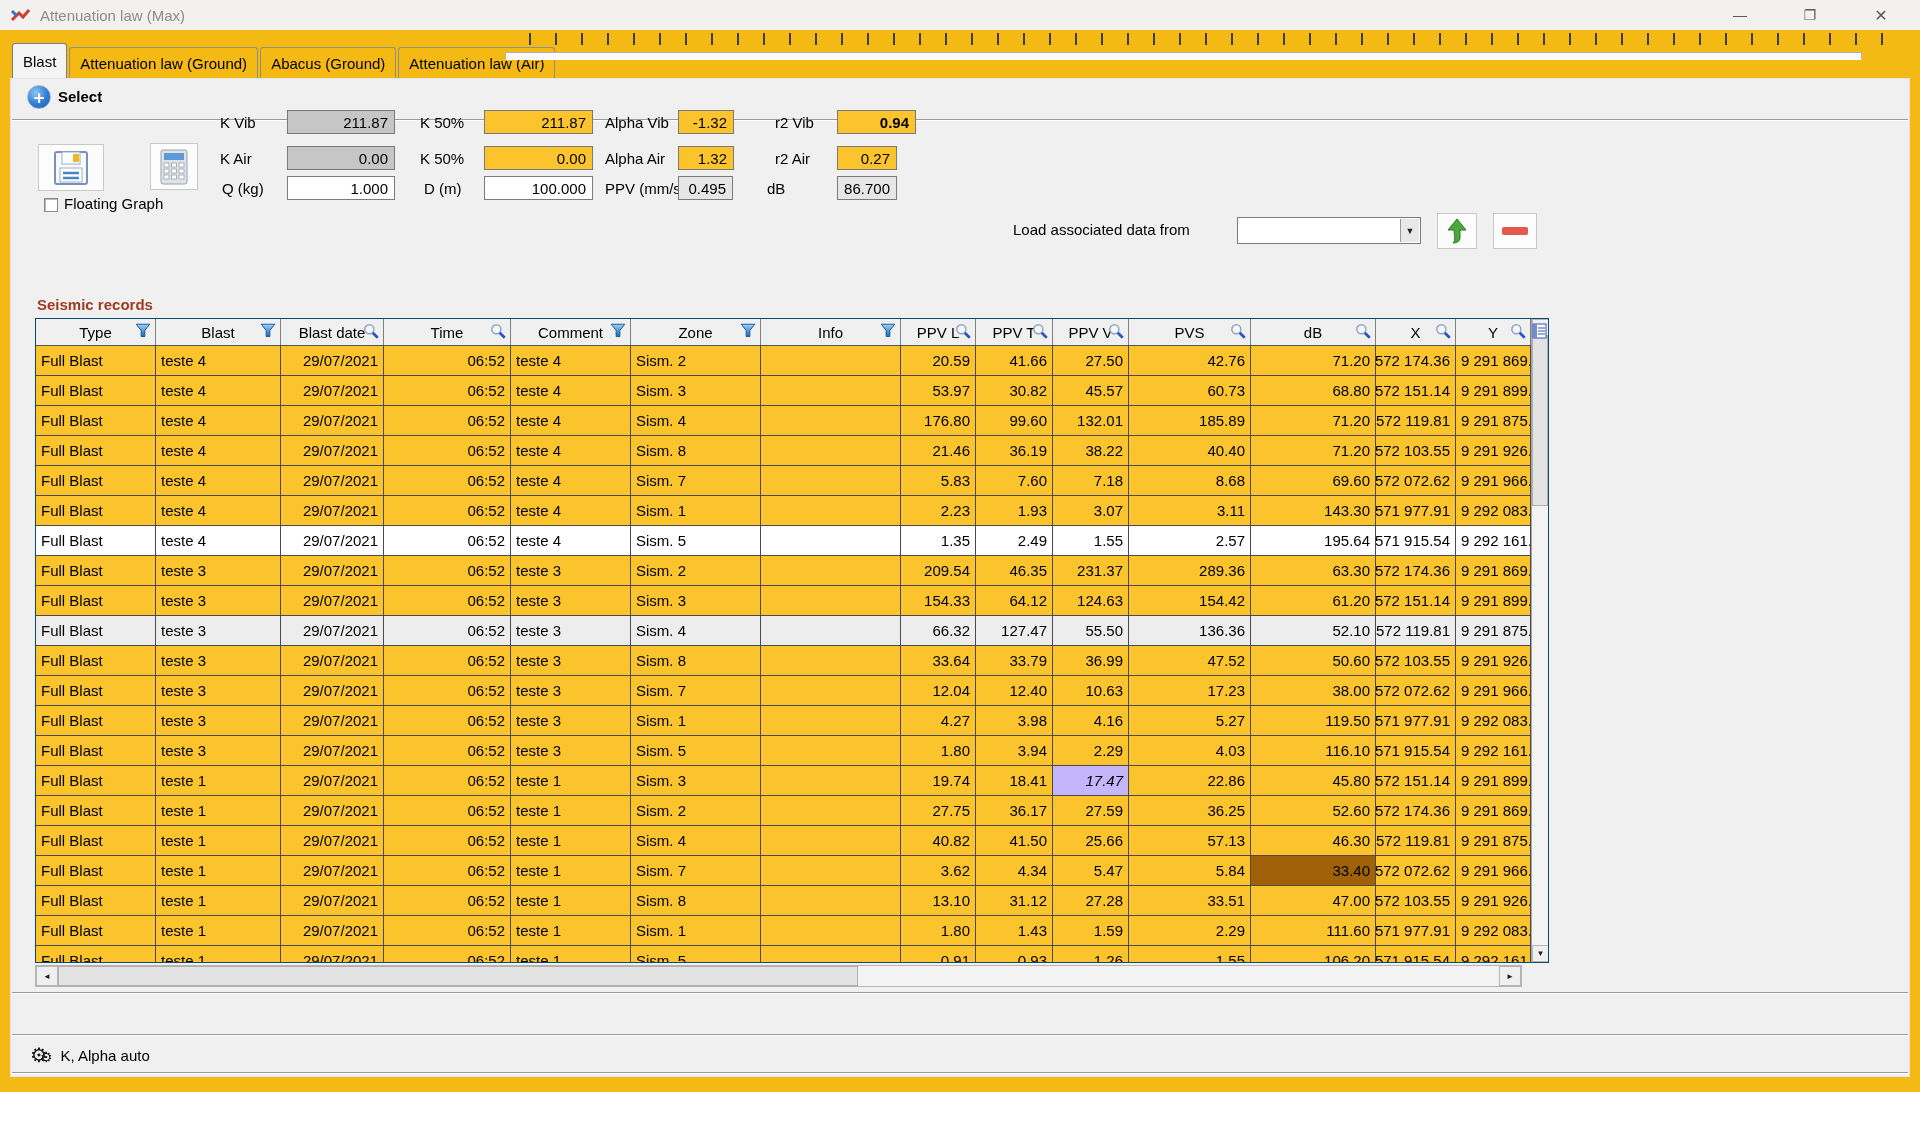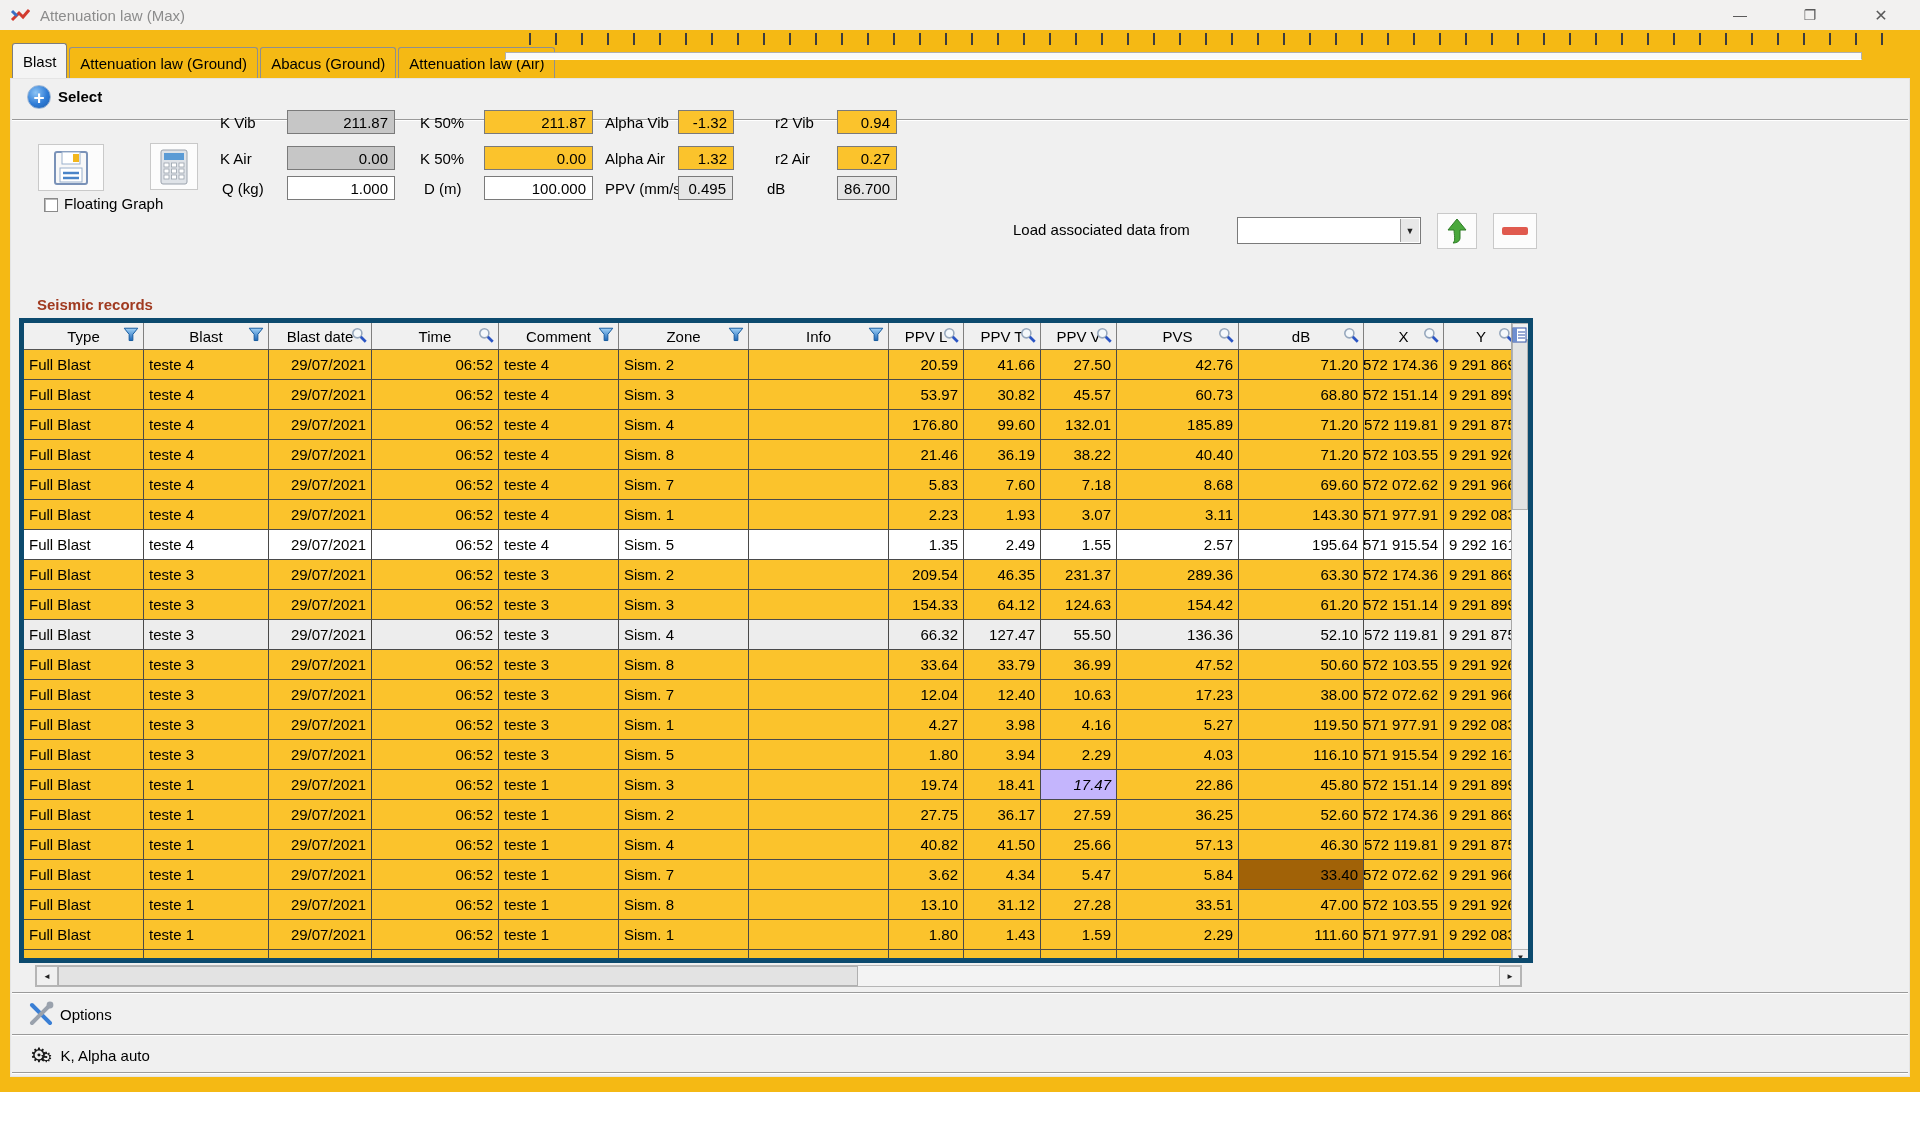--- a/index.html
+++ b/index.html
@@ -57,21 +57,21 @@
   
   .load-label { position:absolute; left:1013px; top:221px; font-size:15px; }
   .combo { position:absolute; left:1237px; top:217px; width:184px; height:27px; background:#fff; border:1px solid #7a7a7a; }
   .combo-btn { position:absolute; right:1px; top:1px; width:19px; height:23px; background:#e8e8e8; border-left:1px solid #9a9a9a; display:flex; align-items:center; justify-content:center; font-size:9px; color:#222; }
   .upbtn { left:1437px; top:213px; width:40px; height:36px; }
   .minusbtn { left:1493px; top:213px; width:44px; height:36px; }
   .minus-shape { width:26px; height:8px; background:#e05a4e; border-radius:2px; }
 
   
   .grid-title { position:absolute; left:37px; top:296px; font-size:15px; font-weight:bold; color:var(--title-red); }
-  .grid { position:absolute; left:19px; top:318px; width:1514px; height:645px; background:#fff; border:5px solid #0c4a6e; overflow:hidden; }
+  .grid { position:absolute; left:35px; top:318px; width:1514px; height:645px; background:#fff; border:1px solid #0c4a6e; overflow:hidden; }
   .ghead { display:flex; height:27px; background:#f0f0f0; border-bottom:1px solid #555; width:1495px; }
   .gh-cell { position:relative; border-right:1px solid #808080; display:flex; align-items:center; justify-content:center; font-size:15px; background:#f0f0f0; }
   .gh-icon { position:absolute; right:2px; top:4px; width:18px; height:18px; }
   .gbody { width:1495px; height:616px; overflow:hidden; }
   .grow { display:flex; height:30px; }
   .gcell { border-right:1px solid #4a4a4a; border-bottom:1px solid #4a4a4a; font-size:15px; padding:0 5px;
            display:flex; align-items:center; overflow:hidden; white-space:nowrap; }
   .al-l { justify-content:flex-start; } .al-r { justify-content:flex-end; }
 
   .vscroll { position:absolute; right:0; top:0; width:17px; height:643px; background:#f3f3f3; border-left:1px solid #a8a8a8; }
@@ -156,21 +156,21 @@
     <div class="chk"></div>
     <div class="chk-label">Floating Graph</div>
 
     <span class="flabel" style="left:220px; top:84px;">K Vib</span>
     <input class="field f-darkgray" style="left: 287px; top: 80px; width: 108px;" readonly="" value="211.87">
     <span class="flabel" style="left:420px; top:84px;">K 50%</span>
     <input class="field f-yellow" style="left: 484px; top: 80px; width: 109px;" readonly="" value="211.87">
     <span class="flabel" style="left:605px; top:84px;">Alpha Vib</span>
     <input class="field f-yellow" style="left: 678px; top: 80px; width: 56px;" readonly="" value="-1.32">
     <span class="flabel" style="left:775px; top:84px;">r2 Vib</span>
-    <input class="field f-yellow" style="left: 837px; top: 80px; width: 60px;" readonly="" value="0.94">
+    <input class="field f-yellow" style="left: 837px; top: 80px; width: 79px; font-weight: bold;" readonly="" value="0.94">
 
     <span class="flabel" style="left:220px; top:120px;">K Air</span>
     <input class="field f-darkgray" style="left: 287px; top: 116px; width: 108px;" readonly="" value="0.00">
     <span class="flabel" style="left:420px; top:120px;">K 50%</span>
     <input class="field f-yellow" style="left: 484px; top: 116px; width: 109px;" readonly="" value="0.00">
     <span class="flabel" style="left:605px; top:120px;">Alpha Air</span>
     <input class="field f-yellow" style="left: 678px; top: 116px; width: 56px;" readonly="" value="1.32">
     <span class="flabel" style="left:775px; top:120px;">r2 Air</span>
     <input class="field f-yellow" style="left: 837px; top: 116px; width: 60px;" readonly="" value="0.27">
 
@@ -676,28 +676,20 @@
       </svg>
     </div>
 
     <div class="hscroll" style="top:935px;">
       <div class="hbtn" style="left:0;">◄</div>
       <div class="hthumb"></div>
       <div class="hbtn" style="right:0;">►</div>
     </div>
 
     <div class="groove" style="left:12px; top:962px; width:1896px;"></div>
-    <div class="opt-bar" style="top:964px;">
-      <svg style="margin-left:16px; margin-right:6px;" width="26" height="26" viewBox="0 0 26 26">
-        <line x1="4" y1="4" x2="22" y2="22" stroke="#3a7fd5" stroke-width="4" stroke-linecap="round"></line>
-        <line x1="22" y1="4" x2="4" y2="22" stroke="#9aa2ad" stroke-width="4" stroke-linecap="round"></line>
-        <circle cx="22" cy="4" r="3.4" fill="#9aa2ad"></circle>
-      </svg>
-      <span class="bar-label">Options</span>
-    </div>
     <div class="groove" style="left:12px; top:1004px; width:1896px;"></div>
     <div class="ka-bar" style="top:1006px;">
       <span class="gear-wrap"><span>⚙</span><span style="font-size:14px;">⚙</span></span>
       <span class="bar-label" style="margin-left:12px;">K, Alpha auto</span>
     </div>
     <div class="groove" style="left:12px; top:1042px; width:1896px;"></div>
     <div class="bottom-yellow"></div>
   </div>
 
 </div>

